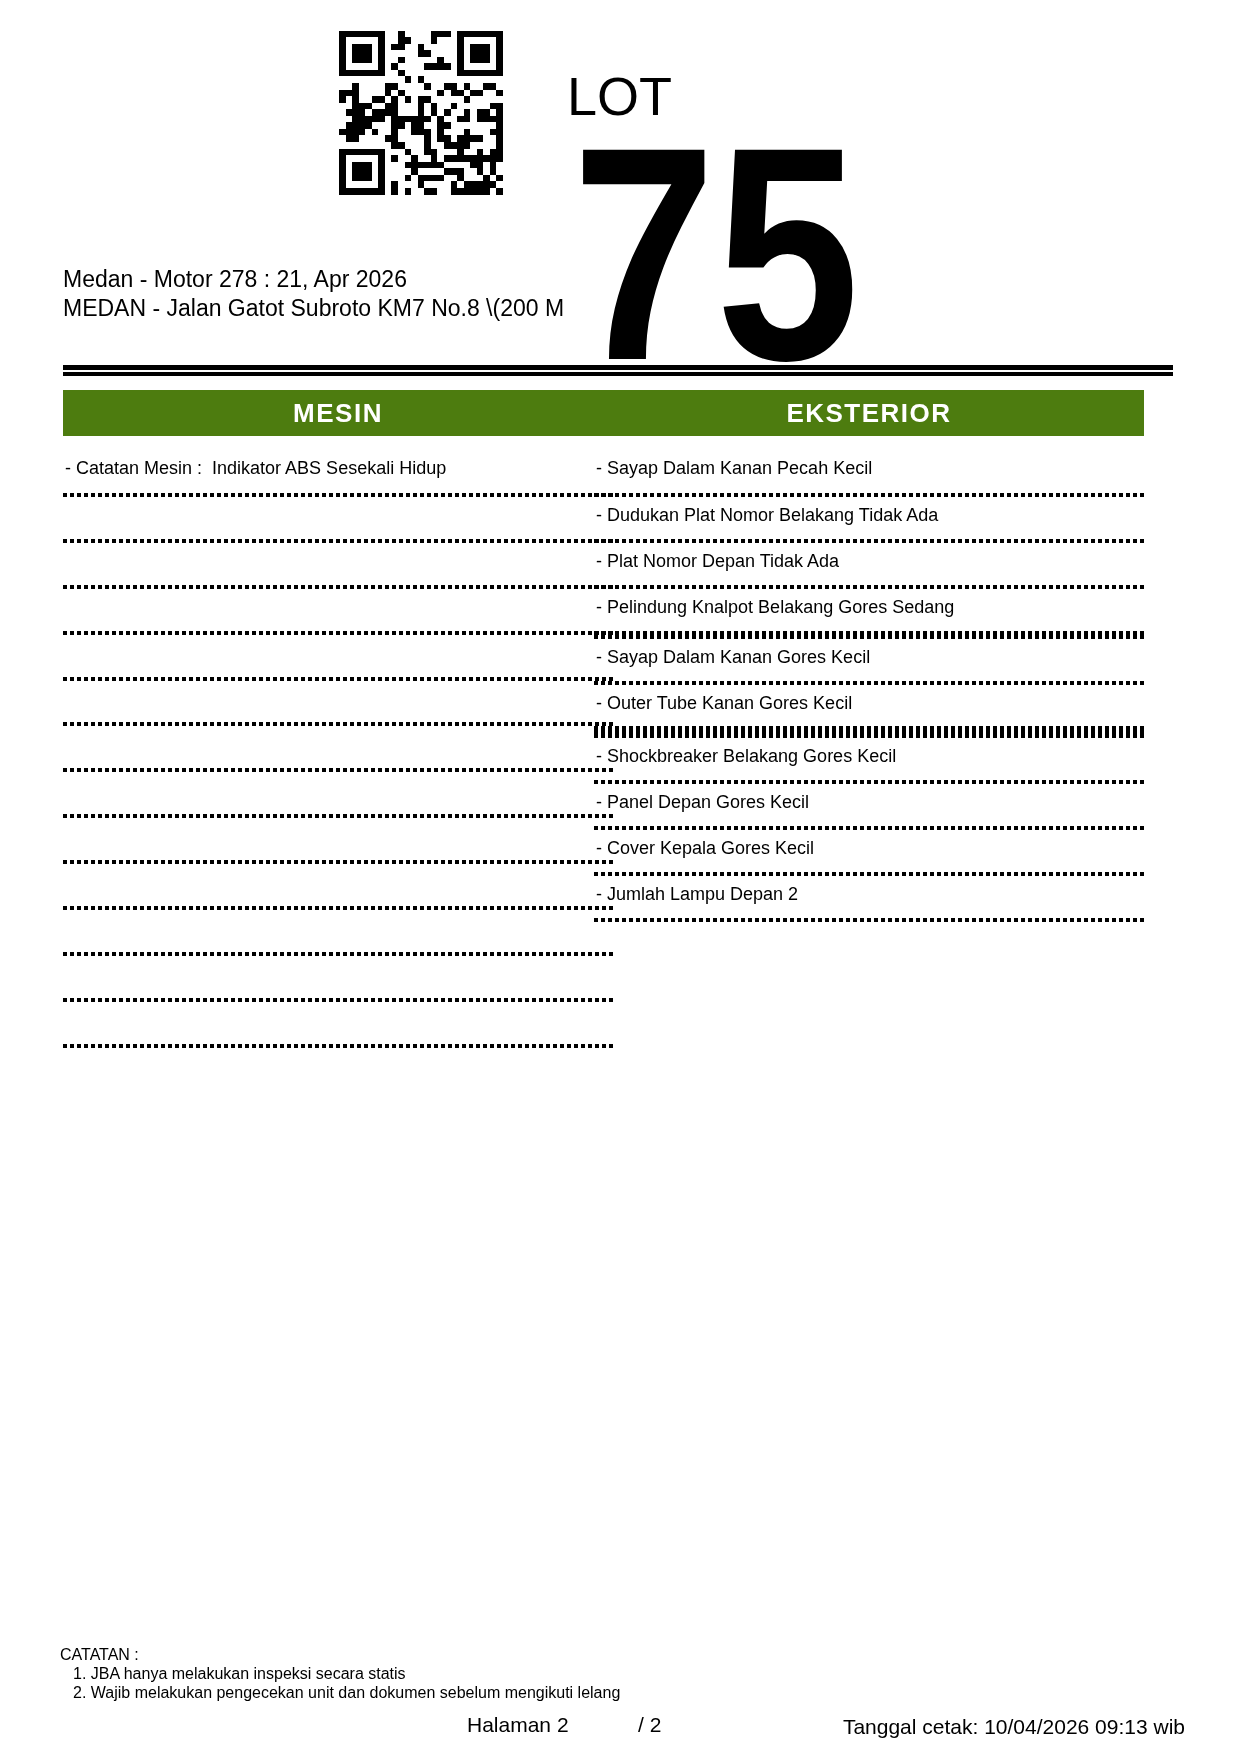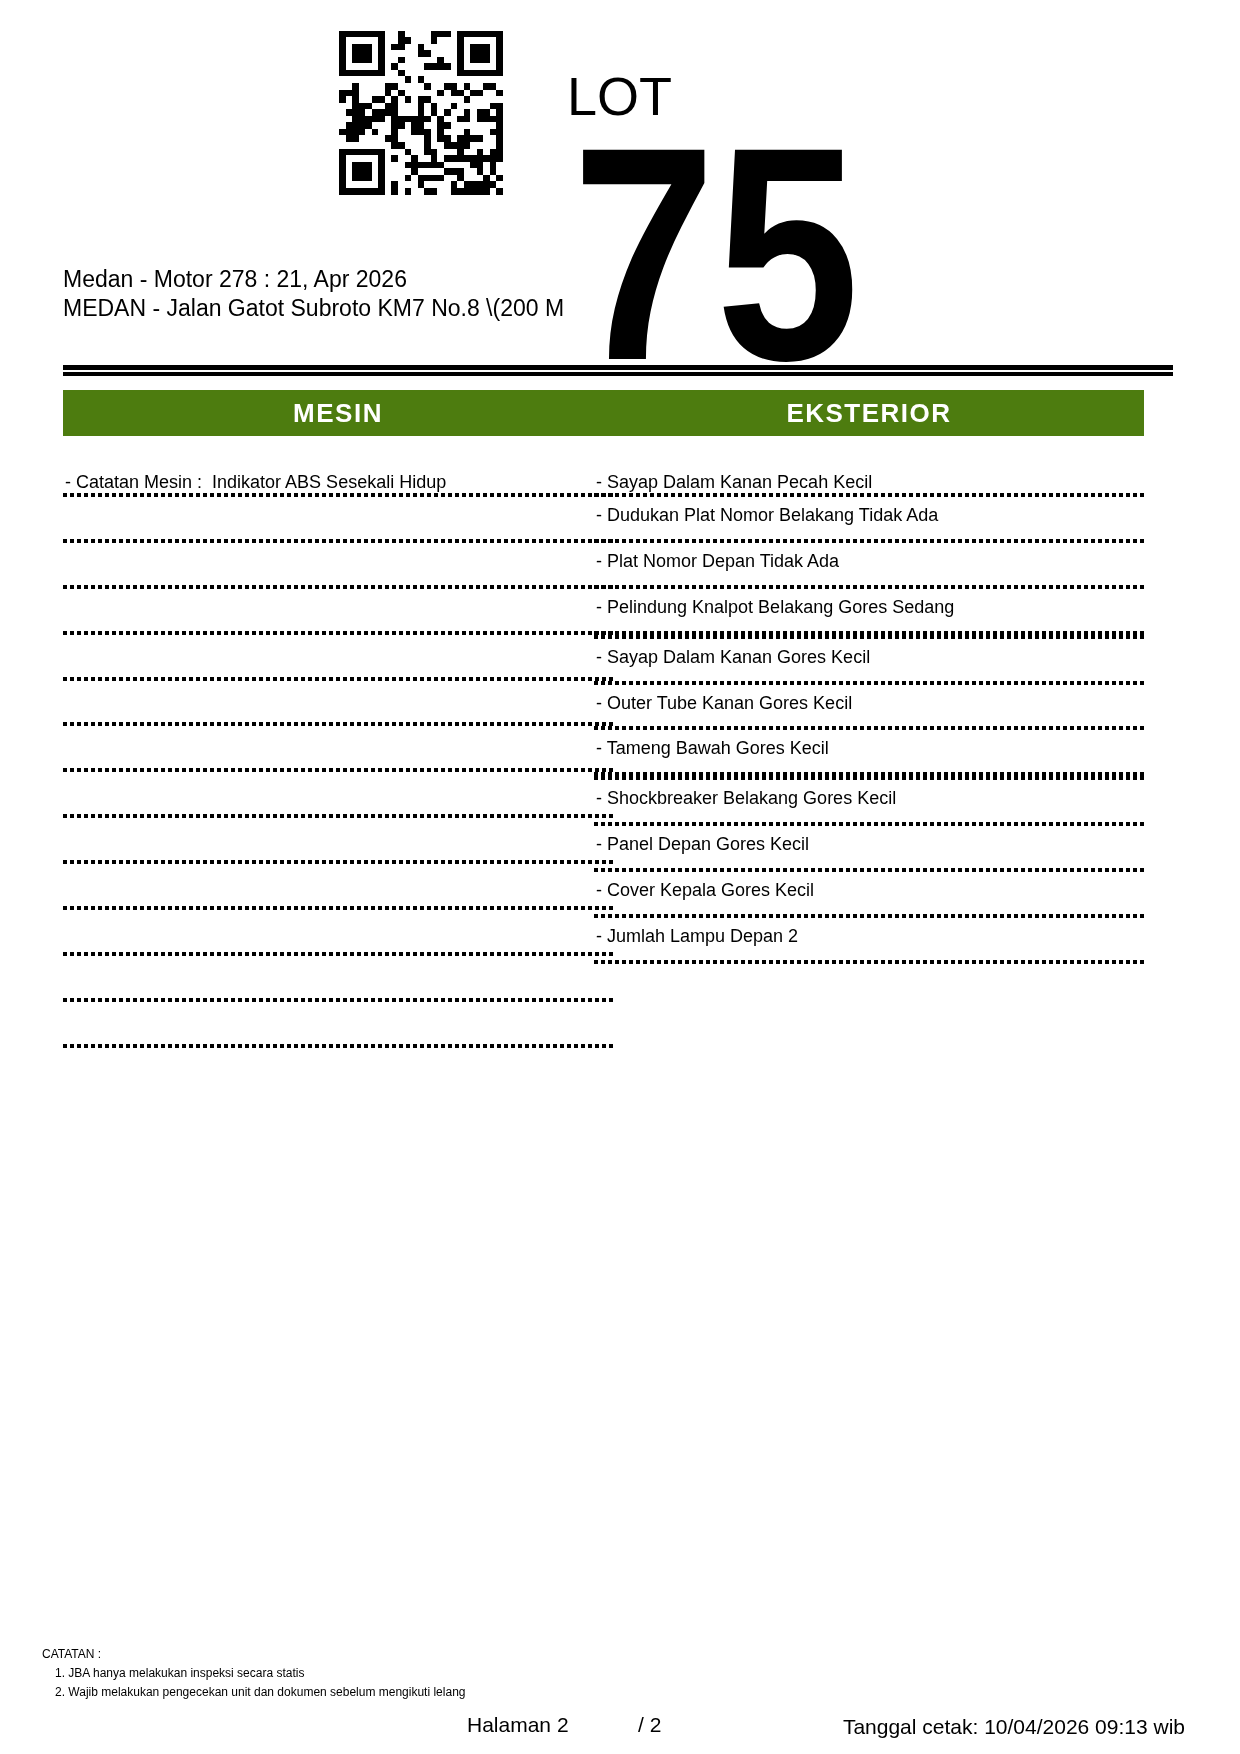--- a/index.html
+++ b/index.html
@@ -38,28 +38,28 @@
   .col-eksterior{left:594px;}
   .col-header{
     height:46px;background:#4d7c0f;color:#fff;
     display:flex;align-items:center;justify-content:center;
     font-size:26px;font-weight:bold;letter-spacing:1.5px;
   }
   .row{
     height:41.9px;display:flex;align-items:center;
     font-size:18px;padding:0 0 5px 2px;box-sizing:border-box;
   }
-  .row.first{height:57px;padding:8px 0 0 2px;align-items:flex-end;}
+  .row.first{height:57px;padding:8px 0 0 2px;}
   .row-text{white-space:pre;}
   .sep{
     height:4px;
     background:repeating-linear-gradient(90deg,#000 0 4px,transparent 4px 7px);
   }
   
-  .catatan{position:absolute;left:42px;top:1645px;font-size:12px;line-height:19px;}
+  .catatan{position:absolute;left:60px;top:1645px;font-size:16px;line-height:19px;}
   .catatan-title{margin:0 0 0 0;}
   .catatan-item{margin:0 0 0 13px;white-space:pre;}
   .halaman{position:absolute;left:467px;top:1714px;font-size:21px;line-height:21px;}
   .halaman .page-total{position:absolute;left:171px;top:0;white-space:nowrap;}
   .halaman .page-label{white-space:nowrap;}
   .tanggal{
     position:absolute;right:55px;top:1716px;
     font-size:21px;line-height:21px;white-space:nowrap;text-align:right;
   }
 </style>
@@ -457,23 +457,20 @@
         <div class="sep"></div>
         <div class="sep"></div>
         <div class="row">
           <span class="row-text">- Sayap Dalam Kanan Gores Kecil</span>
         </div>
         <div class="sep"></div>
         <div class="row">
           <span class="row-text">- Outer Tube Kanan Gores Kecil</span>
         </div>
         <div class="sep"></div>
-        <div class="row">
-          <span class="row-text">- Tameng Bawah Gores Kecil</span>
-        </div>
         <div class="sep"></div>
         <div class="sep"></div>
         <div class="row">
           <span class="row-text">- Shockbreaker Belakang Gores Kecil</span>
         </div>
         <div class="sep"></div>
         <div class="row">
           <span class="row-text">- Panel Depan Gores Kecil</span>
         </div>
         <div class="sep"></div>

